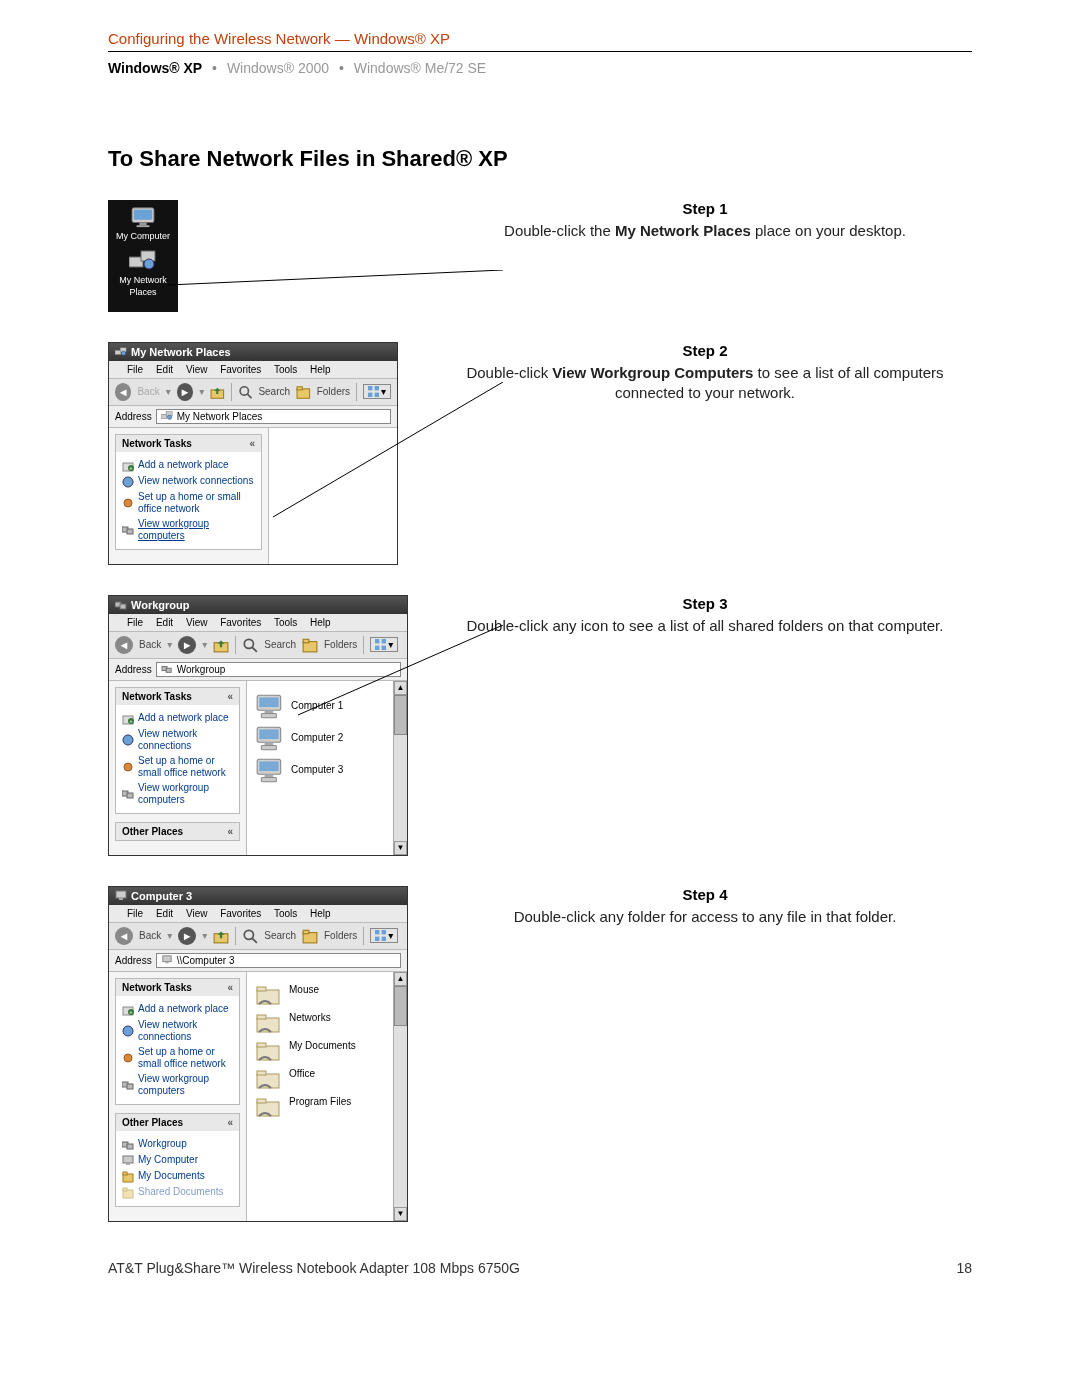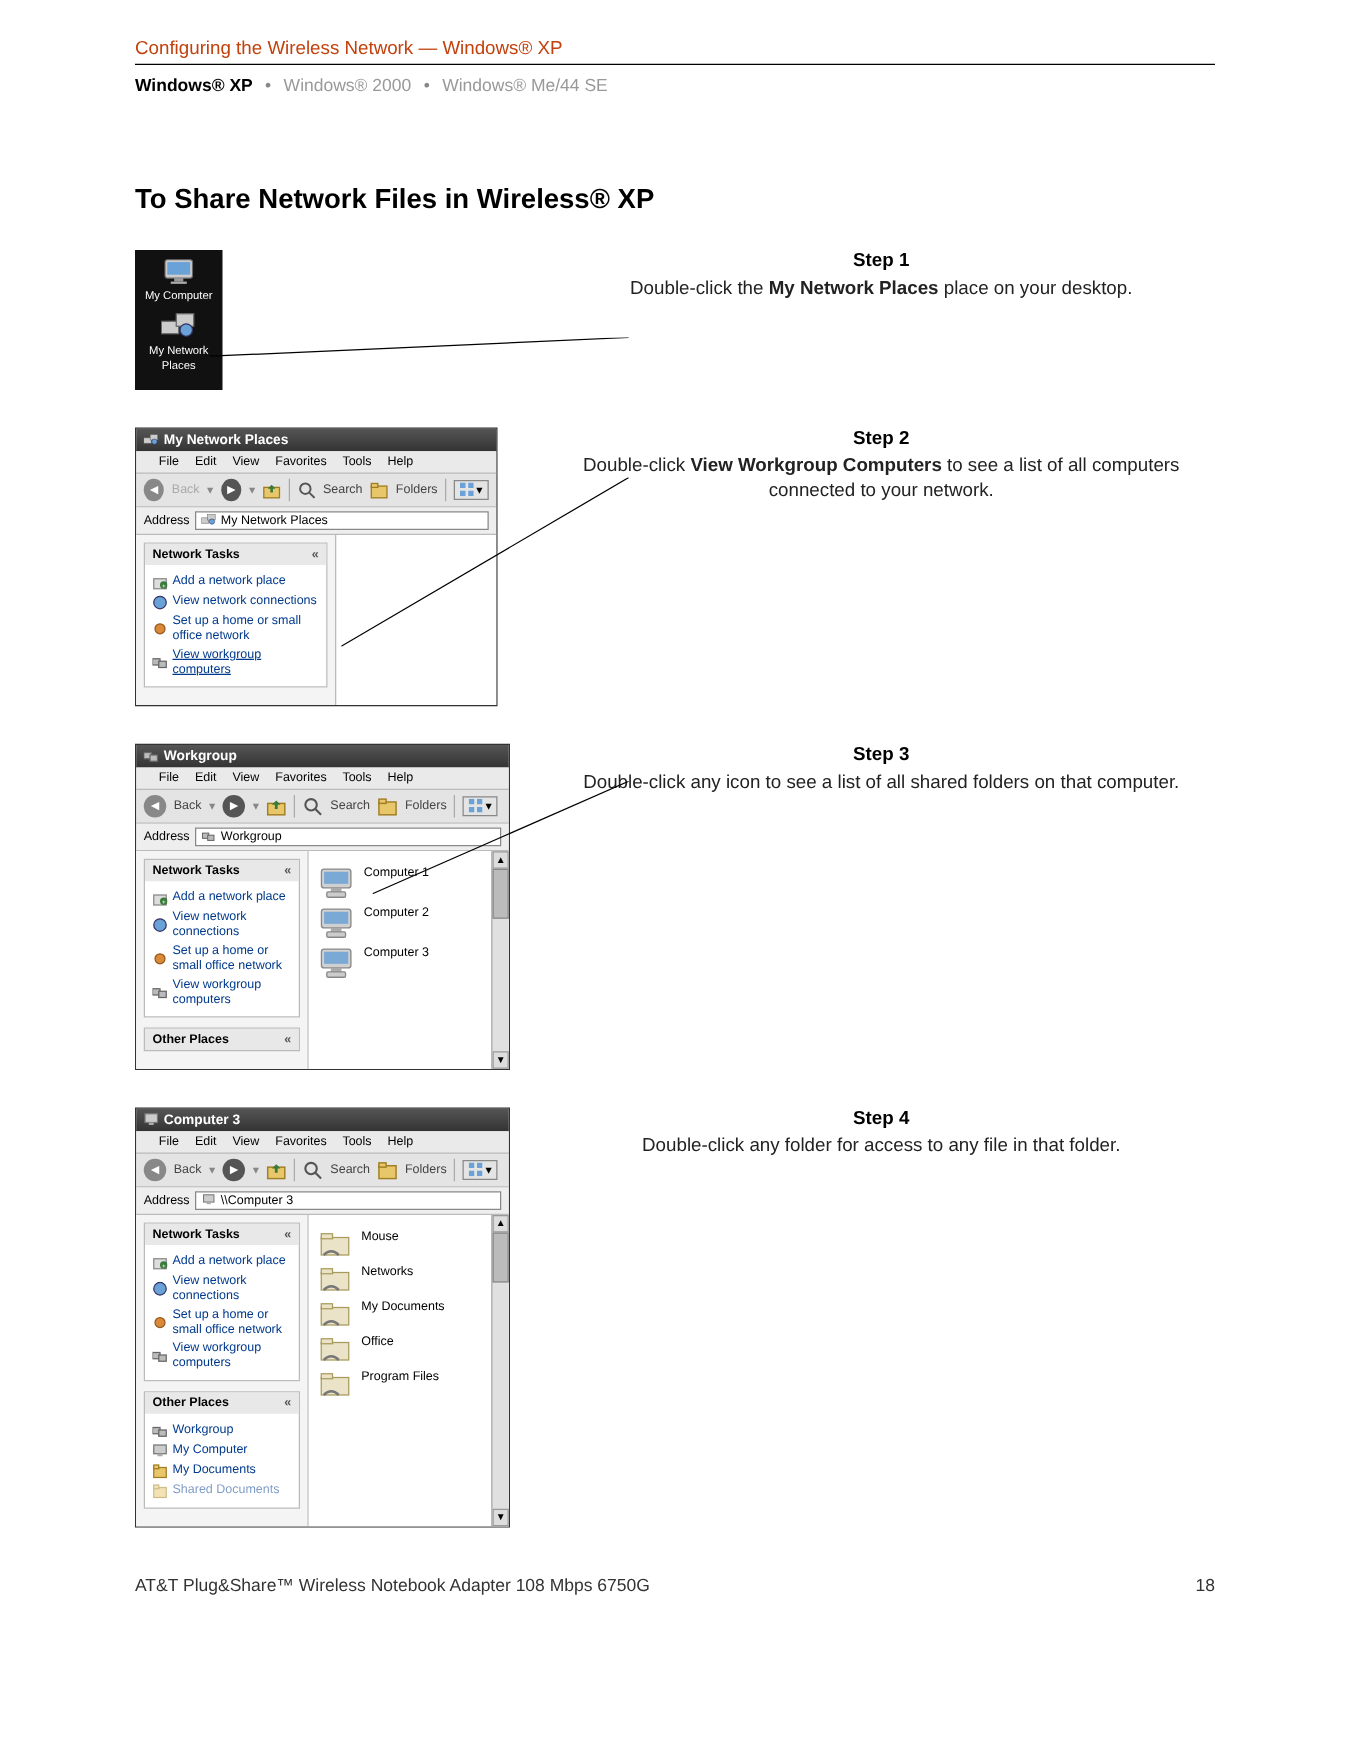--- a/index.html
+++ b/index.html
@@ -150,21 +150,21 @@
   .task-list { padding: 4px 6px; }
   .task-item {
     display:flex; align-items:center; gap:4px;
     font-size:10px; color: #003a8c; margin: 3px 0;
     line-height:1.2;
   }
   .task-item.underline { text-decoration: underline; }
   .task-item svg { width:12px; height:12px; flex:0 0 12px; margin-top:1px; }
 
   .content-pane { flex:1; padding: 6px 8px; background:#fff; position:relative; }
-  .comp-row { display:flex; align-items:flex-start; gap:6px; margin: 6px 0; }
+  .comp-row { display:flex; align-items:center; gap:6px; margin: 6px 0; }
   .comp-row svg { width: 30px; height: 26px; }
   .comp-row span { font-size: 10px; }
   .folder-row { display:flex; align-items:flex-start; gap:6px; margin: 6px 0; }
   .folder-row svg { width: 28px; height: 22px; }
   .folder-row span { font-size: 10px; }
 
   .scrollbar { width:14px; background:#e0e0e0; border-left:1px solid #aaa; position:relative; }
   .scrollbar .up, .scrollbar .down {
     height:14px; background:#ddd; border:1px solid #999; font-size:8px; text-align:center; line-height:12px;
   }
@@ -255,24 +255,24 @@
   </defs>
 </svg>
 
 <div class="doc-header">Configuring the Wireless Network — Windows® XP</div>
 <hr class="rule">
 <div class="doc-nav">
   <span class="active">Windows® XP</span>
   <span class="sep">•</span>
   <span class="inactive">Windows® 2000</span>
   <span class="sep">•</span>
-  <span class="inactive">Windows® Me/44 SE</span>
+  <span class="inactive">Windows® Me/72 SE</span>
 </div>
 
-<h1 class="section-title">To Share Network Files in Wireless® XP</h1>
+<h1 class="section-title">To Share Network Files in Shared® XP</h1>
 
 <div class="step-row">
   <div class="shot-col">
     <div class="shot-wrap">
       <div class="desktop-box">
         <div class="desktop-icon">
           <svg viewBox="0 0 28 24">
               <use href="#monitor-icon"></use>
             </svg>
           <div class="lbl">My Computer</div>

